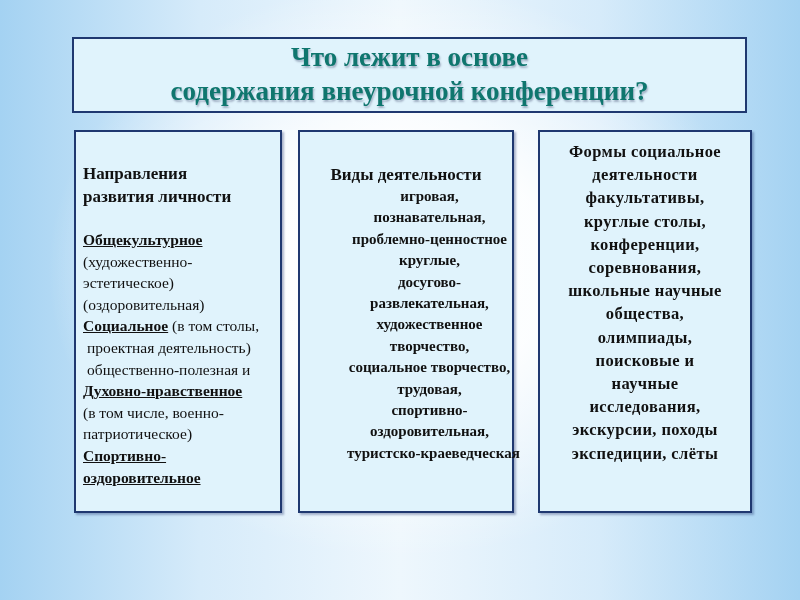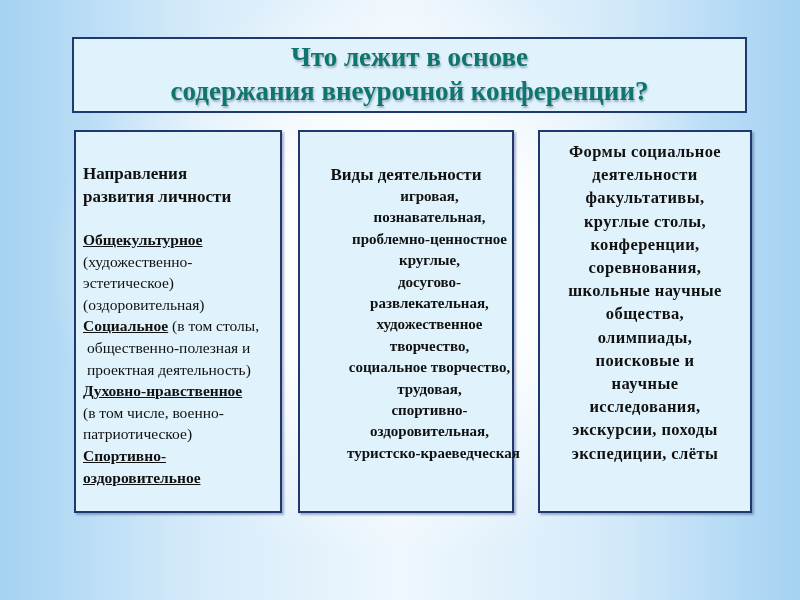--- a/index.html
+++ b/index.html
@@ -64,22 +64,22 @@
       <span class="line">(художественно-</span>
       <span class="line">эстетическое)</span>
     </div>
 
     <div>
       <span class="line">(оздоровительная)</span>
     </div>
 
     <div>
       <span class="line"><span class="dir-name">Социальное</span><span style="white-space:pre"> (в том столы,</span></span>
+      <span class="line indent"> проектная деятельность)</span>
       <span class="line indent"> общественно-полезная и</span>
-      <span class="line indent"> проектная деятельность)</span>
     </div>
 
     <div>
       <span class="line"><span class="dir-name">Духовно-нравственное</span></span>
       <span class="line">(в том числе, военно-</span>
       <span class="line">патриотическое)</span>
     </div>
 
     <div>
       <span class="line"><span class="dir-name">Спортивно-</span></span>

